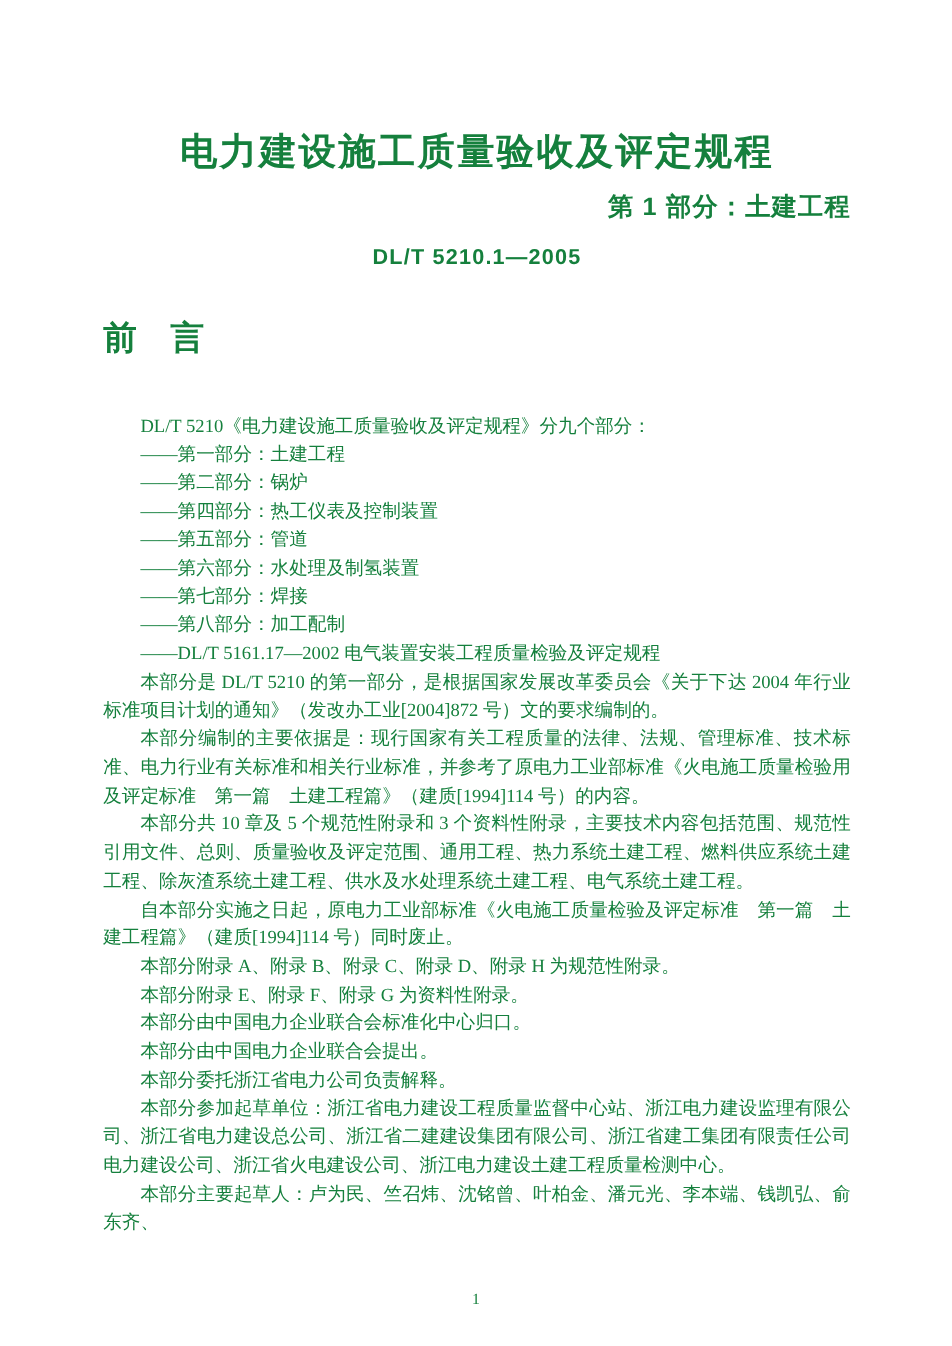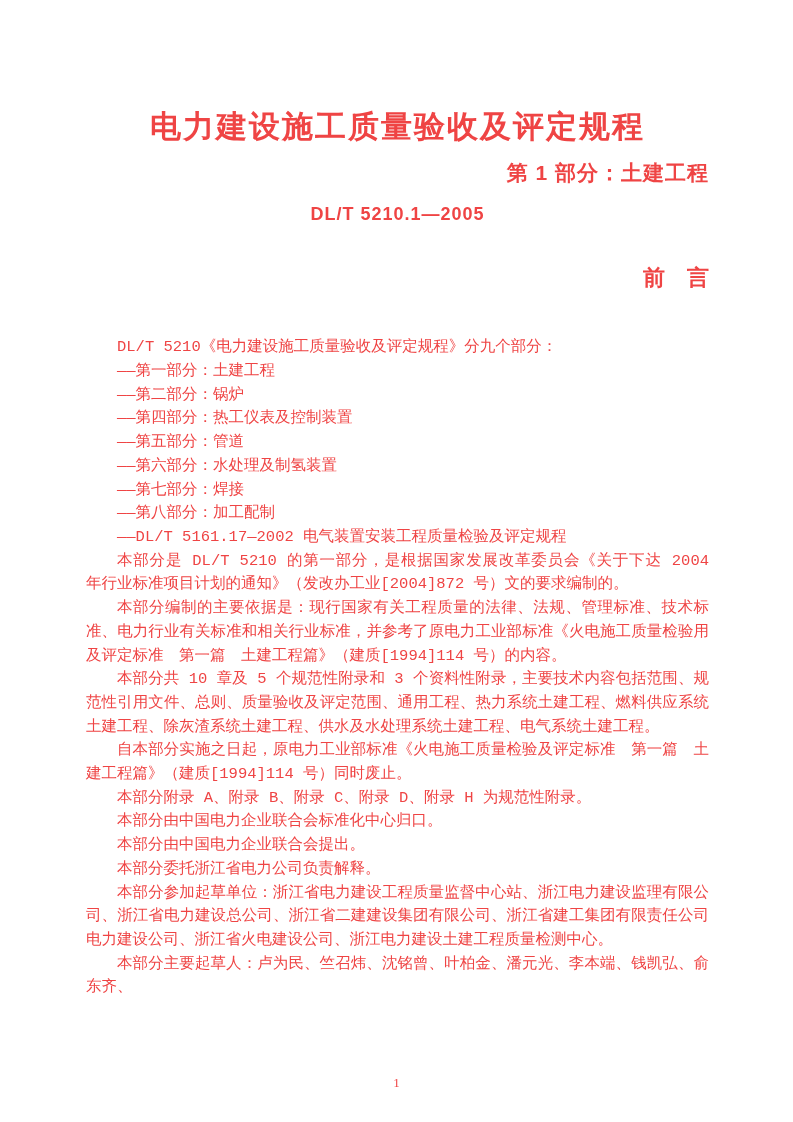--- a/index.html
+++ b/index.html
@@ -8,21 +8,21 @@
     background: #ffffff;
   }
   .page {
     position: relative;
     width: 793px;
     height: 1122px;
     margin: 0 auto;
     background: #ffffff;
     box-sizing: border-box;
     padding: 0 84px 0 86px;
-    color: #ef4444;
+    color: #15803d;
     overflow: hidden;
     font-family: "Liberation Serif", "DejaVu Serif", serif;
   }
   .doc-title {
     margin: 108px 0 0 0;
     font-family: "Liberation Sans", "DejaVu Sans", sans-serif;
     font-size: 31px;
     font-weight: 700;
     text-align: center;
     letter-spacing: 2px;
@@ -42,36 +42,35 @@
     font-family: "Liberation Sans", "DejaVu Sans", sans-serif;
     font-size: 18px;
     font-weight: 700;
     text-align: center;
     letter-spacing: 1px;
     line-height: 1.2;
   }
   .foreword-heading {
     margin: 39px 0 0 0;
     font-family: "Liberation Sans", "DejaVu Sans", sans-serif;
-    font-size: 22px;
+    font-size: 28px;
     font-weight: 700;
-    text-align: right;
+    text-align: left;
     line-height: 1.2;
   }
   .doc-body {
     margin-top: 45px;
     font-size: 15.5px;
     line-height: 23.7px;
     text-align: justify;
   }
   .doc-body p {
     margin: 0;
     padding: 0;
     text-indent: 2em;
-    font-family: Liberation Mono, monospace;
   }
   .page-number {
     position: absolute;
     left: 0;
     right: 0;
     bottom: 33px;
     text-align: center;
     font-size: 13px;
     line-height: 1;
   }
@@ -99,20 +98,21 @@
     <p>——第六部分：水处理及制氢装置</p>
     <p>——第七部分：焊接</p>
     <p>——第八部分：加工配制</p>
     <p>——DL/T 5161.17—2002 电气装置安装工程质量检验及评定规程</p>
 
     <p>本部分是 DL/T 5210 的第一部分，是根据国家发展改革委员会《关于下达 2004 年行业标准项目计划的通知》（发改办工业[2004]872 号）文的要求编制的。</p>
     <p>本部分编制的主要依据是：现行国家有关工程质量的法律、法规、管理标准、技术标准、电力行业有关标准和相关行业标准，并参考了原电力工业部标准《火电施工质量检验用及评定标准　第一篇　土建工程篇》（建质[1994]114 号）的内容。</p>
     <p>本部分共 10 章及 5 个规范性附录和 3 个资料性附录，主要技术内容包括范围、规范性引用文件、总则、质量验收及评定范围、通用工程、热力系统土建工程、燃料供应系统土建工程、除灰渣系统土建工程、供水及水处理系统土建工程、电气系统土建工程。</p>
     <p>自本部分实施之日起，原电力工业部标准《火电施工质量检验及评定标准　第一篇　土建工程篇》（建质[1994]114 号）同时废止。</p>
     <p>本部分附录 A、附录 B、附录 C、附录 D、附录 H 为规范性附录。</p>
+    <p>本部分附录 E、附录 F、附录 G 为资料性附录。</p>
     <p>本部分由中国电力企业联合会标准化中心归口。</p>
     <p>本部分由中国电力企业联合会提出。</p>
     <p>本部分委托浙江省电力公司负责解释。</p>
     <p>本部分参加起草单位：浙江省电力建设工程质量监督中心站、浙江电力建设监理有限公司、浙江省电力建设总公司、浙江省二建建设集团有限公司、浙江省建工集团有限责任公司电力建设公司、浙江省火电建设公司、浙江电力建设土建工程质量检测中心。</p>
     <p>本部分主要起草人：卢为民、竺召炜、沈铭曾、叶柏金、潘元光、李本端、钱凯弘、俞东齐、</p>
   </div>
 
   <div class="page-number">1</div>
 
 </div>

